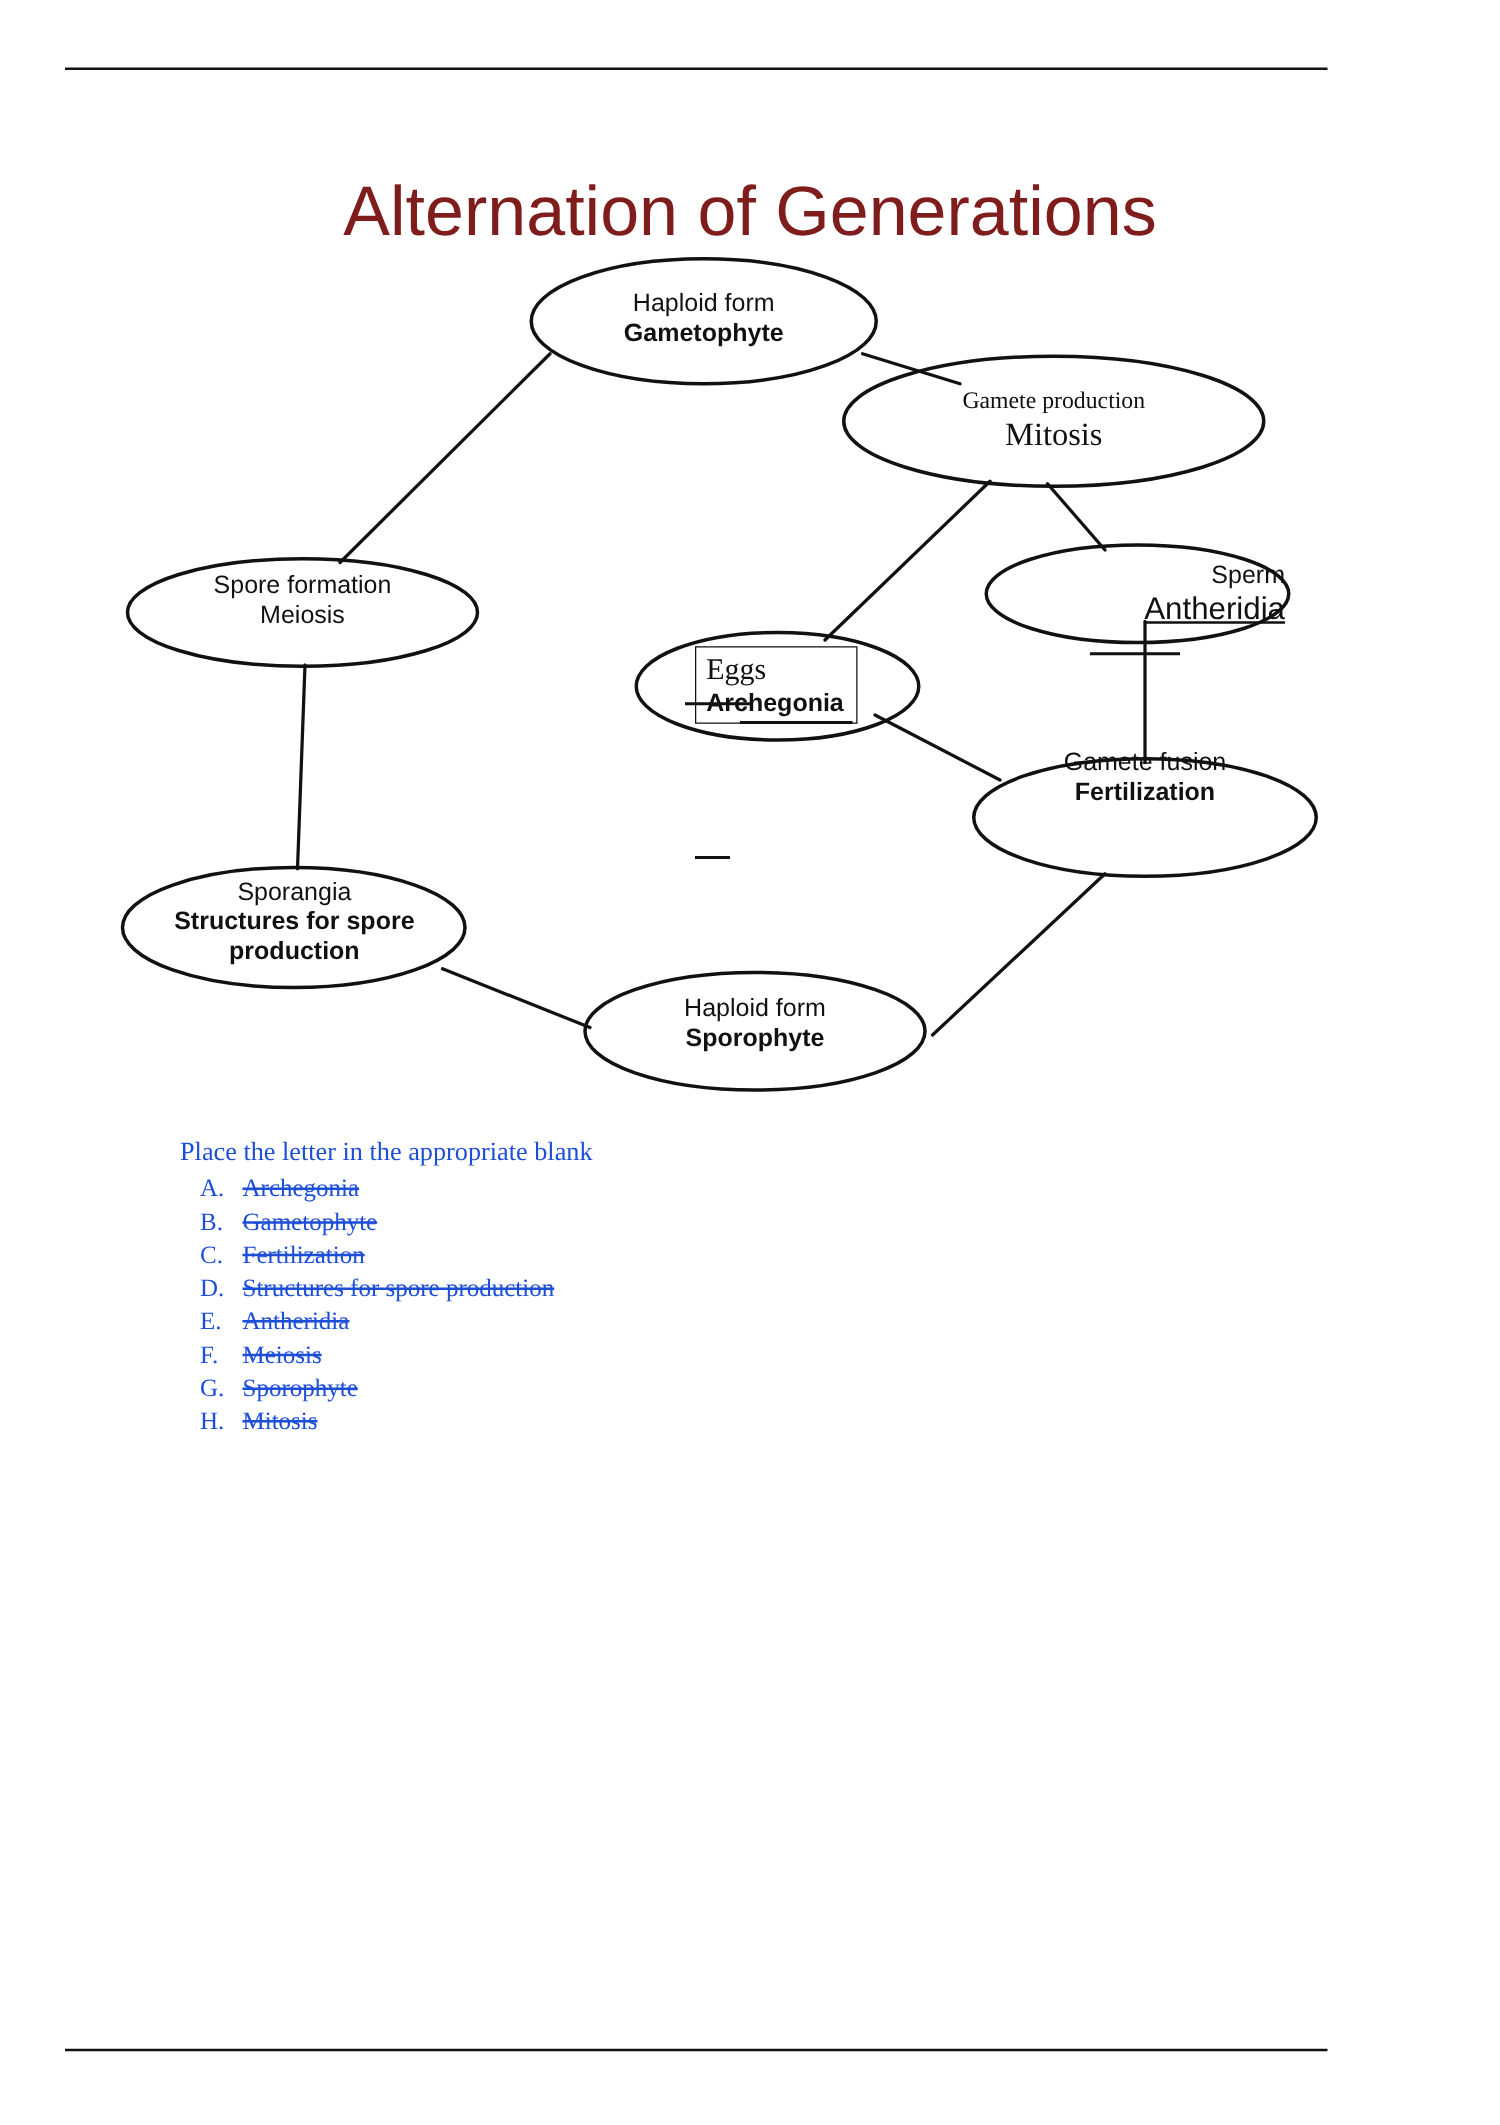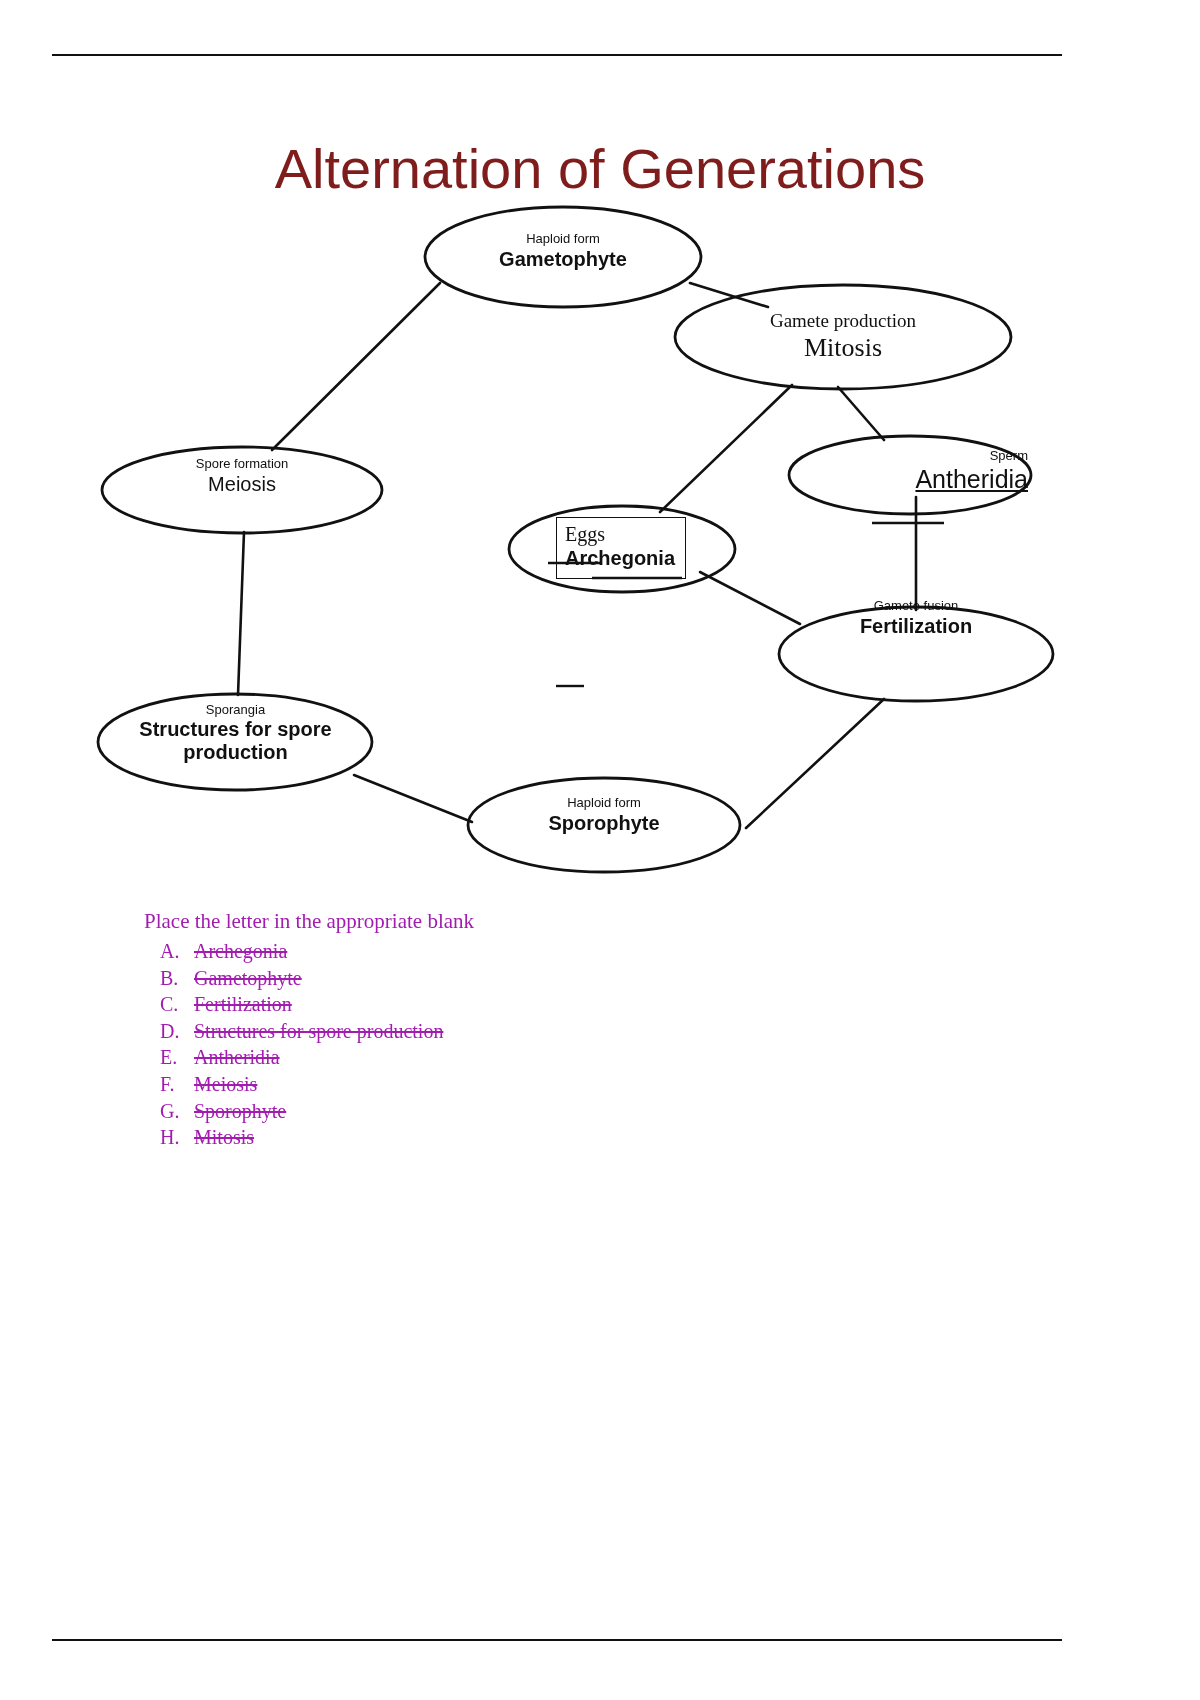--- a/index.html
+++ b/index.html
@@ -61,21 +61,21 @@
 
   
   .node-label {
     position: absolute;
     text-align: center;
     line-height: 1.22;
     color: #111;
   }
   .lbl-top {
     display: block;
-    font-size: 13px;
+    font-size: 20px;
     font-weight: 400;
     font-family: "Liberation Sans", sans-serif;
   }
   .lbl-main {
     display: block;
     font-size: 20px;
     font-weight: 700;
     font-family: "Liberation Sans", sans-serif;
   }
   .lbl-main.plain { font-weight: 400; }
@@ -114,36 +114,36 @@
     left: 556px;
     top: 522px;
     width: 130px;
     text-align: left;
     padding-left: 9px;
     box-sizing: border-box;
   }
   .egg-text .lbl-top {
     text-align: left;
     font-family: "Liberation Serif", serif;
-    font-size: 20px;
+    font-size: 24px;
   }
   .egg-text .lbl-main {
     text-align: left;
     font-size: 20px;
     font-weight: 700;
   }
 
   
   .answers {
     position: absolute;
     left: 144px;
     top: 909px;
     width: 620px;
     font-family: "Liberation Serif", serif;
-    color: #a21caf;
+    color: #1d4ed8;
   }
   .answers-prompt {
     font-size: 21px;
     font-weight: 400;
     margin: 0 0 4px 0;
     white-space: nowrap;
   }
   .answer-list {
     margin: 0;
     padding: 0;

